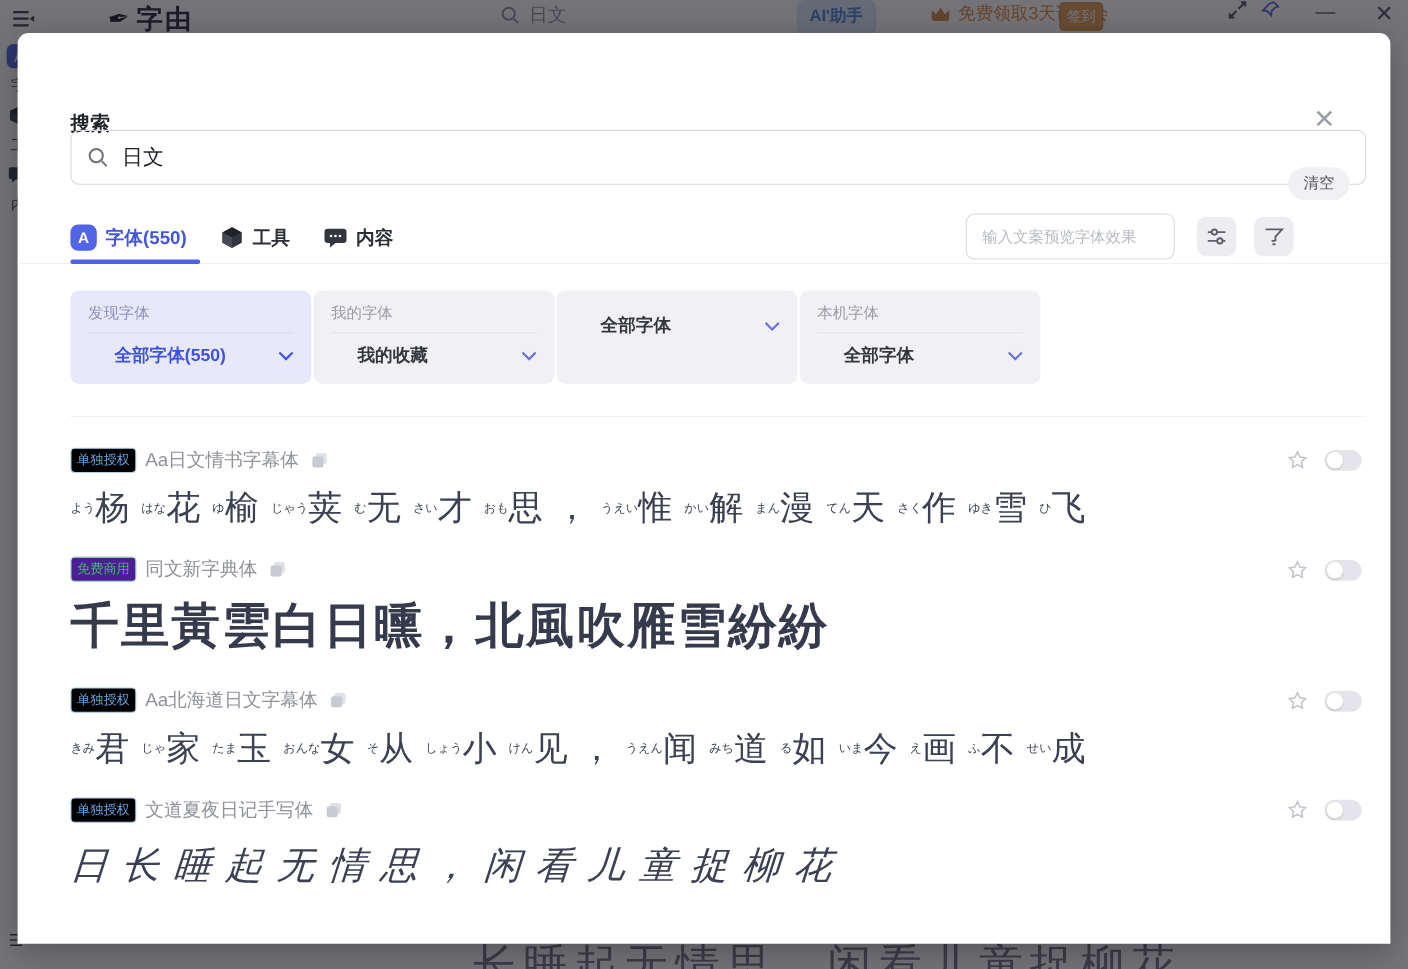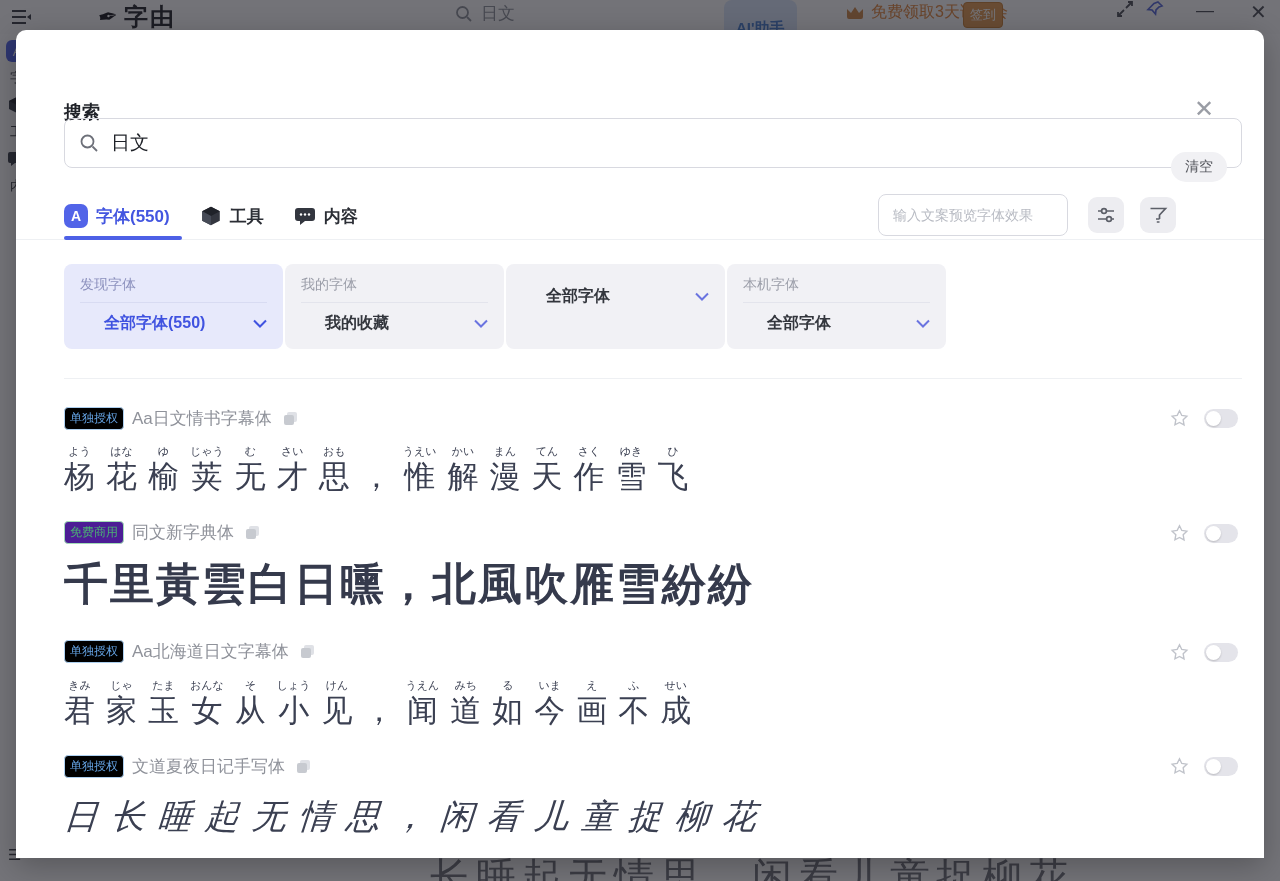--- a/index.html
+++ b/index.html
@@ -7,21 +7,21 @@
   .stage { position:relative; width:1280px; height:881px; background:#fff; overflow:hidden; }
 
   
   .bg-app { position:absolute; inset:0; background:#fff; }
   .bg-topbar { position:absolute; top:0; left:0; right:0; height:34px; display:flex; align-items:center; background:#fdfdfd; }
   .bg-menu { margin-left:10px; color:#3a3d44; }
   .bg-logo { display:flex; align-items:center; margin-left:66px; gap:6px; }
   .bg-logo .brush { font-size:24px; color:#17181c; transform:rotate(-10deg); }
   .bg-logo .logotext { font-size:24px; font-weight:bold; color:#25262b; letter-spacing:2px; }
   .bg-search { position:absolute; left:455px; top:2px; display:flex; align-items:center; gap:8px; color:#8f939b; font-size:17px; }
-  .ai-btn { position:absolute; left:724px; top:0px; background:#d9e6f9; color:#4a7fd0; font-size:15px; font-weight:bold; padding:19px 12px 8px; border-radius:8px; }
+  .ai-btn { position:absolute; left:724px; top:0px; background:#d9e6f9; color:#4a7fd0; font-size:15px; font-weight:bold; padding:5px 12px 8px; border-radius:8px; }
   .promo { position:absolute; left:845px; top:2px; display:flex; align-items:center; gap:6px; color:#e2873d; font-size:16px; }
   .signin { position:absolute; left:963px; top:2px; background:#e09a50; color:#fff; font-size:13px; padding:3px 6px; border-radius:4px; border:1px solid #c87f35; }
   .win-ctl { position:absolute; top:0; display:flex; align-items:center; color:#4c4f56; }
   .bg-sidebar { position:absolute; left:0; top:40px; width:30px; display:flex; flex-direction:column; align-items:flex-start; gap:7px; padding-left:6px; }
   .bg-side-ic { width:22px; height:22px; border-radius:6px; display:flex; align-items:center; justify-content:center; font-size:13px; color:#fff; }
   .bg-side-label { font-size:13px; color:#3c3f46; margin-left:4px; }
   .bg-bottom-text { position:absolute; left:430px; top:850px; font-size:40px; color:#73757e; letter-spacing:6px; white-space:nowrap; font-family:"Liberation Serif","DejaVu Serif",serif; }
   .bg-burger { position:absolute; left:8px; top:846px; color:#3c3f46; font-size:15px; }
   .dim { position:absolute; inset:0; background:rgba(24,24,32,0.60); }
 
@@ -62,21 +62,21 @@
   .badge.blue { color:#64a2e2; border-color:#aed0f0; background:#000000; }
   .badge.green { color:#4bb273; border-color:#a2dcb7; background:#4c1d95; }
   .fname { font-size:17px; color:#8f929a; }
   .copy-ic { display:flex; margin-left:2px; }
   .rctl { position:absolute; right:4px; top:12px; display:flex; align-items:center; gap:14px; }
   .toggle { width:34px; height:19px; border-radius:10px; background:#e4e4ea; position:relative; cursor:pointer; }
   .toggle .knob { position:absolute; left:2px; top:2px; width:15px; height:15px; border-radius:50%; background:#fff; box-shadow:0 1px 2px rgba(0,0,0,.18); }
 
   .rprev { margin-top:14px; color:#3b4052; white-space:nowrap; }
   .ruby-line { display:flex; align-items:flex-end; }
-  .rpair { display:inline-flex; flex-direction:column; align-items:center; margin-right:11px; min-width:20px; }
+  .rpair { display:inline-flex; flex-direction:row; align-items:center; margin-right:11px; min-width:20px; }
   .rpair .rt { font-size:11px; height:15px; color:#3b4052; letter-spacing:0; }
   .rpair .rb { font-size:31px; line-height:1.15; }
   .style-handwriting .rb { font-weight:400; }
   .style-thin .rb { font-weight:300; }
   .rprev.style-serif { font-family:"Liberation Serif","DejaVu Serif",serif; font-size:44px; font-weight:bold; color:#353a4c; letter-spacing:2px; margin-top:10px; }
   .rprev.style-script { font-size:34px; letter-spacing:13px; font-style:italic; color:#3b4052; margin-top:16px; transform:skewX(-4deg); }
   svg { display:block; }
 </style>
 </head>
 <body>

